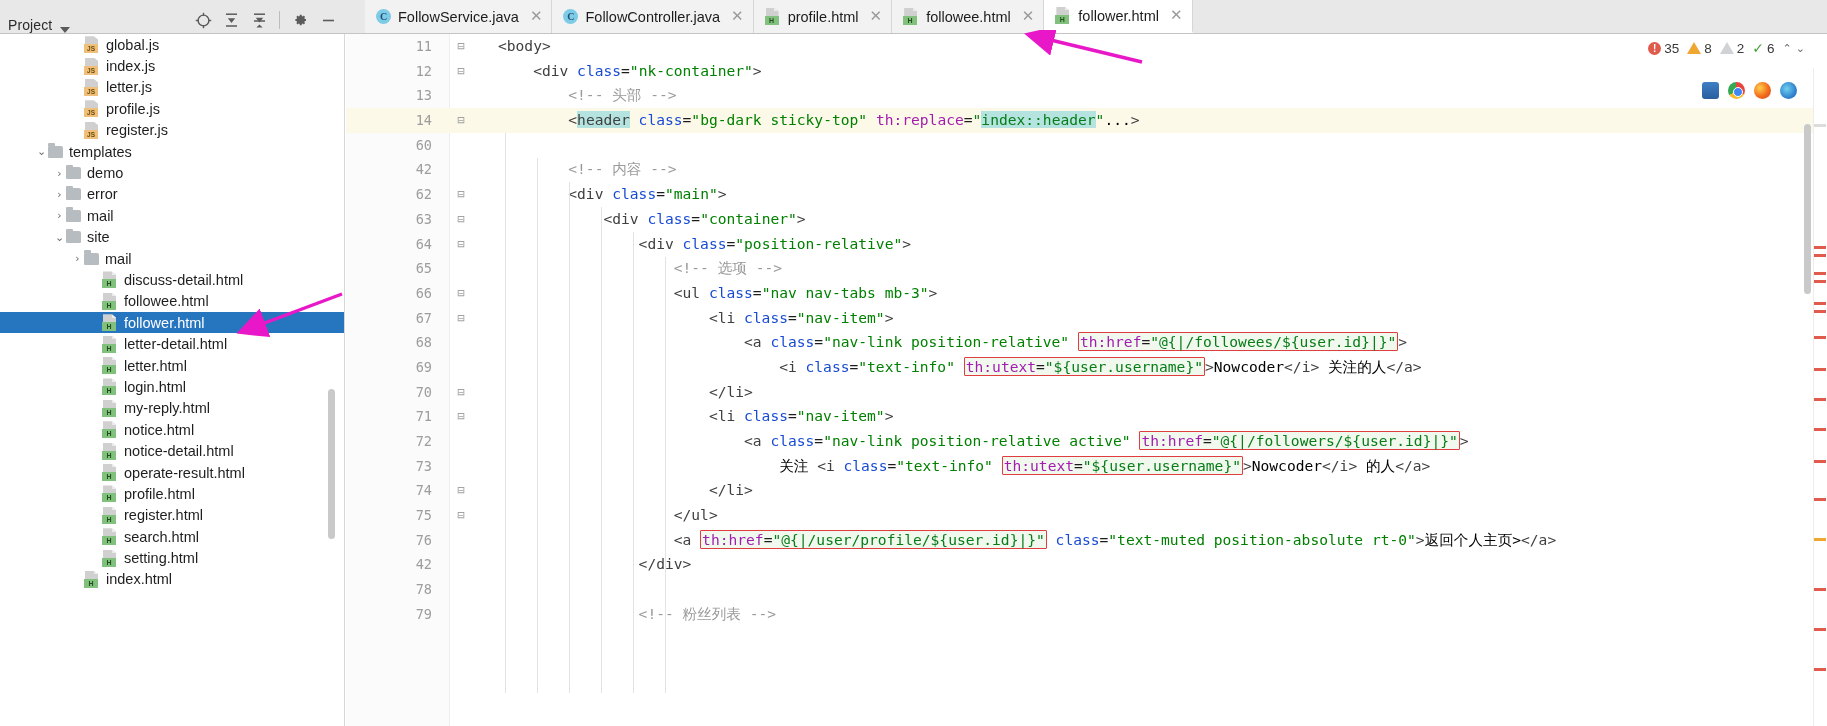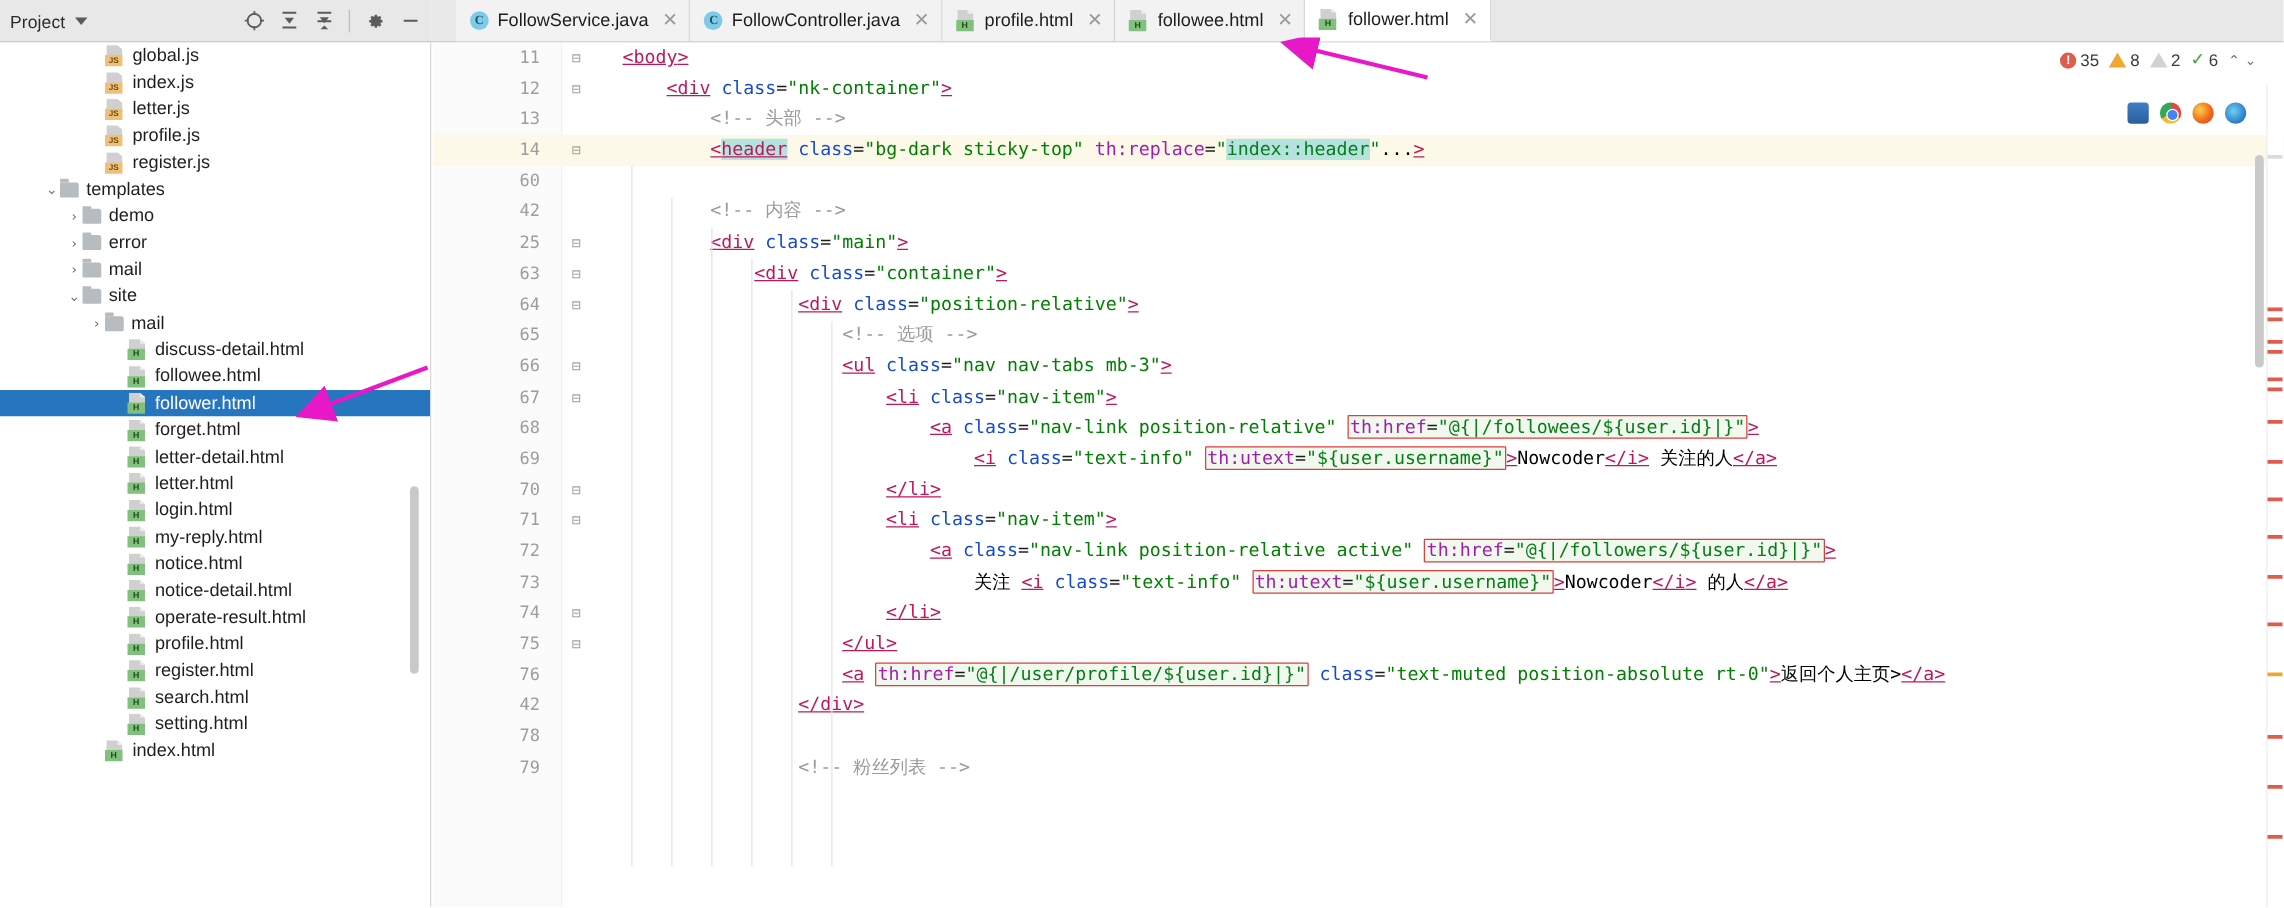--- a/index.html
+++ b/index.html
@@ -10,21 +10,21 @@
     background: #ffffff;
     font-family: "Liberation Sans", sans-serif;
     -webkit-font-smoothing: antialiased;
   }
   #app { position: relative; width: 1827px; height: 726px; }
 
   
   .topbar {
     position: absolute; left: 0; top: 0; width: 345px; height: 34px;
     background: #e8e8e8;
-    display: flex; align-items: center;
+    display: flex; align-items: flex-end;
     border-bottom: 1px solid #c4c4c4;
   }
   .topbar-title {
     font-size: 14px; color: #2b2b2b; margin-left: 8px; letter-spacing: .1px;
   }
   .caret-down {
     width: 0; height: 0; margin-left: 8px;
     border-left: 5px solid transparent; border-right: 5px solid transparent;
     border-top: 6px solid #5a5a5a;
   }
@@ -159,21 +159,21 @@
     color: #a3a3a3; font-size: 12px;
   }
   .code {
     position: absolute; left: 152px; right: 0; white-space: pre;
   }
   
   .guides { position: absolute; left: 0; top: 0; bottom: 0; width: 100%; pointer-events: none; }
   .guide { position: absolute; width: 1px; background: #e3e3e3; }
 
   
-  .t-tag   { color: #be185d; text-decoration: underline; }
+  .t-tag   { color: #404040; }
   .t-attr  { color: #174ad4; }
   .t-val   { color: #008000; }
   .t-com   { color: #9a9a9a; }
   .t-th    { color: #a21caf; }
   .t-thval { color: #067d17; }
   .t-punct { color: #1c1c1c; }
   .t-sel   { background: #b5e3e0; }
 
   .box-red {
     border: 1px solid #e03e3e; background: #f1f8ee;
@@ -429,29 +429,20 @@
           </span>
           <span class="tree-label">follower.html</span>
         </div>
         <div class="tree-row">
           <span style="display:inline-block;width:89px;flex:0 0 auto"></span>
           <span class="tw"></span>
           <span class="ic-html">
             <span class="page"></span>
             <span class="badge">H</span>
           </span>
-          <span class="tree-label">forget.html</span>
-        </div>
-        <div class="tree-row">
-          <span style="display:inline-block;width:89px;flex:0 0 auto"></span>
-          <span class="tw"></span>
-          <span class="ic-html">
-            <span class="page"></span>
-            <span class="badge">H</span>
-          </span>
           <span class="tree-label">letter-detail.html</span>
         </div>
         <div class="tree-row">
           <span style="display:inline-block;width:89px;flex:0 0 auto"></span>
           <span class="tw"></span>
           <span class="ic-html">
             <span class="page"></span>
             <span class="badge">H</span>
           </span>
           <span class="tree-label">letter.html</span>
@@ -553,21 +544,21 @@
   <div class="editor">
     <div class="gutter"></div>
     <div class="gutter-fold"></div>
     <div class="code-area" id="codeArea">
         <div class="line"><span class="ln">11</span><span class="fold">⊟</span><span class="code"><span class="t-tag">&lt;body</span><span class="t-tag">&gt;</span></span></div>
         <div class="line"><span class="ln">12</span><span class="fold">⊟</span><span class="code">    <span class="t-tag">&lt;div</span> <span class="t-attr">class</span><span class="t-punct">=</span><span class="t-val">"nk-container"</span><span class="t-tag">&gt;</span></span></div>
         <div class="line"><span class="ln">13</span><span class="code">        <span class="t-com">&lt;!-- 头部 --&gt;</span></span></div>
         <div class="line hl"><span class="ln">14</span><span class="fold">⊟</span><span class="code">        <span class="t-tag">&lt;<span class="t-sel">header</span></span> <span class="t-attr">class</span><span class="t-punct">=</span><span class="t-val">"bg-dark sticky-top"</span> <span class="t-th">th:replace</span><span class="t-punct">=</span><span class="t-thval">"<span class="t-sel">index::header</span>"</span>...<span class="t-tag">&gt;</span></span></div>
         <div class="line"><span class="ln">60</span><span class="code"></span></div>
         <div class="line"><span class="ln">42</span><span class="code">        <span class="t-com">&lt;!-- 内容 --&gt;</span></span></div>
-        <div class="line"><span class="ln">25</span><span class="fold">⊟</span><span class="code">        <span class="t-tag">&lt;div</span> <span class="t-attr">class</span><span class="t-punct">=</span><span class="t-val">"main"</span><span class="t-tag">&gt;</span></span></div>
+        <div class="line"><span class="ln">62</span><span class="fold">⊟</span><span class="code">        <span class="t-tag">&lt;div</span> <span class="t-attr">class</span><span class="t-punct">=</span><span class="t-val">"main"</span><span class="t-tag">&gt;</span></span></div>
         <div class="line"><span class="ln">63</span><span class="fold">⊟</span><span class="code">            <span class="t-tag">&lt;div</span> <span class="t-attr">class</span><span class="t-punct">=</span><span class="t-val">"container"</span><span class="t-tag">&gt;</span></span></div>
         <div class="line"><span class="ln">64</span><span class="fold">⊟</span><span class="code">                <span class="t-tag">&lt;div</span> <span class="t-attr">class</span><span class="t-punct">=</span><span class="t-val">"position-relative"</span><span class="t-tag">&gt;</span></span></div>
         <div class="line"><span class="ln">65</span><span class="code">                    <span class="t-com">&lt;!-- 选项 --&gt;</span></span></div>
         <div class="line"><span class="ln">66</span><span class="fold">⊟</span><span class="code">                    <span class="t-tag">&lt;ul</span> <span class="t-attr">class</span><span class="t-punct">=</span><span class="t-val">"nav nav-tabs mb-3"</span><span class="t-tag">&gt;</span></span></div>
         <div class="line"><span class="ln">67</span><span class="fold">⊟</span><span class="code">                        <span class="t-tag">&lt;li</span> <span class="t-attr">class</span><span class="t-punct">=</span><span class="t-val">"nav-item"</span><span class="t-tag">&gt;</span></span></div>
         <div class="line"><span class="ln">68</span><span class="code">                            <span class="t-tag">&lt;a</span> <span class="t-attr">class</span><span class="t-punct">=</span><span class="t-val">"nav-link position-relative"</span> <span class="box-red"><span class="t-th">th:href</span><span class="t-punct">=</span><span class="t-thval">"@{|/followees/${user.id}|}"</span></span><span class="t-tag">&gt;</span></span></div>
         <div class="line"><span class="ln">69</span><span class="code">                                <span class="t-tag">&lt;i</span> <span class="t-attr">class</span><span class="t-punct">=</span><span class="t-val">"text-info"</span> <span class="box-red"><span class="t-th">th:utext</span><span class="t-punct">=</span><span class="t-thval">"${user.username}"</span></span><span class="t-tag">&gt;</span>Nowcoder<span class="t-tag">&lt;/i</span><span class="t-tag">&gt;</span> 关注的人<span class="t-tag">&lt;/a</span><span class="t-tag">&gt;</span></span></div>
         <div class="line"><span class="ln">70</span><span class="fold">⊟</span><span class="code">                        <span class="t-tag">&lt;/li</span><span class="t-tag">&gt;</span></span></div>
         <div class="line"><span class="ln">71</span><span class="fold">⊟</span><span class="code">                        <span class="t-tag">&lt;li</span> <span class="t-attr">class</span><span class="t-punct">=</span><span class="t-val">"nav-item"</span><span class="t-tag">&gt;</span></span></div>
         <div class="line"><span class="ln">72</span><span class="code">                            <span class="t-tag">&lt;a</span> <span class="t-attr">class</span><span class="t-punct">=</span><span class="t-val">"nav-link position-relative active"</span> <span class="box-red"><span class="t-th">th:href</span><span class="t-punct">=</span><span class="t-thval">"@{|/followers/${user.id}|}"</span></span><span class="t-tag">&gt;</span></span></div>

